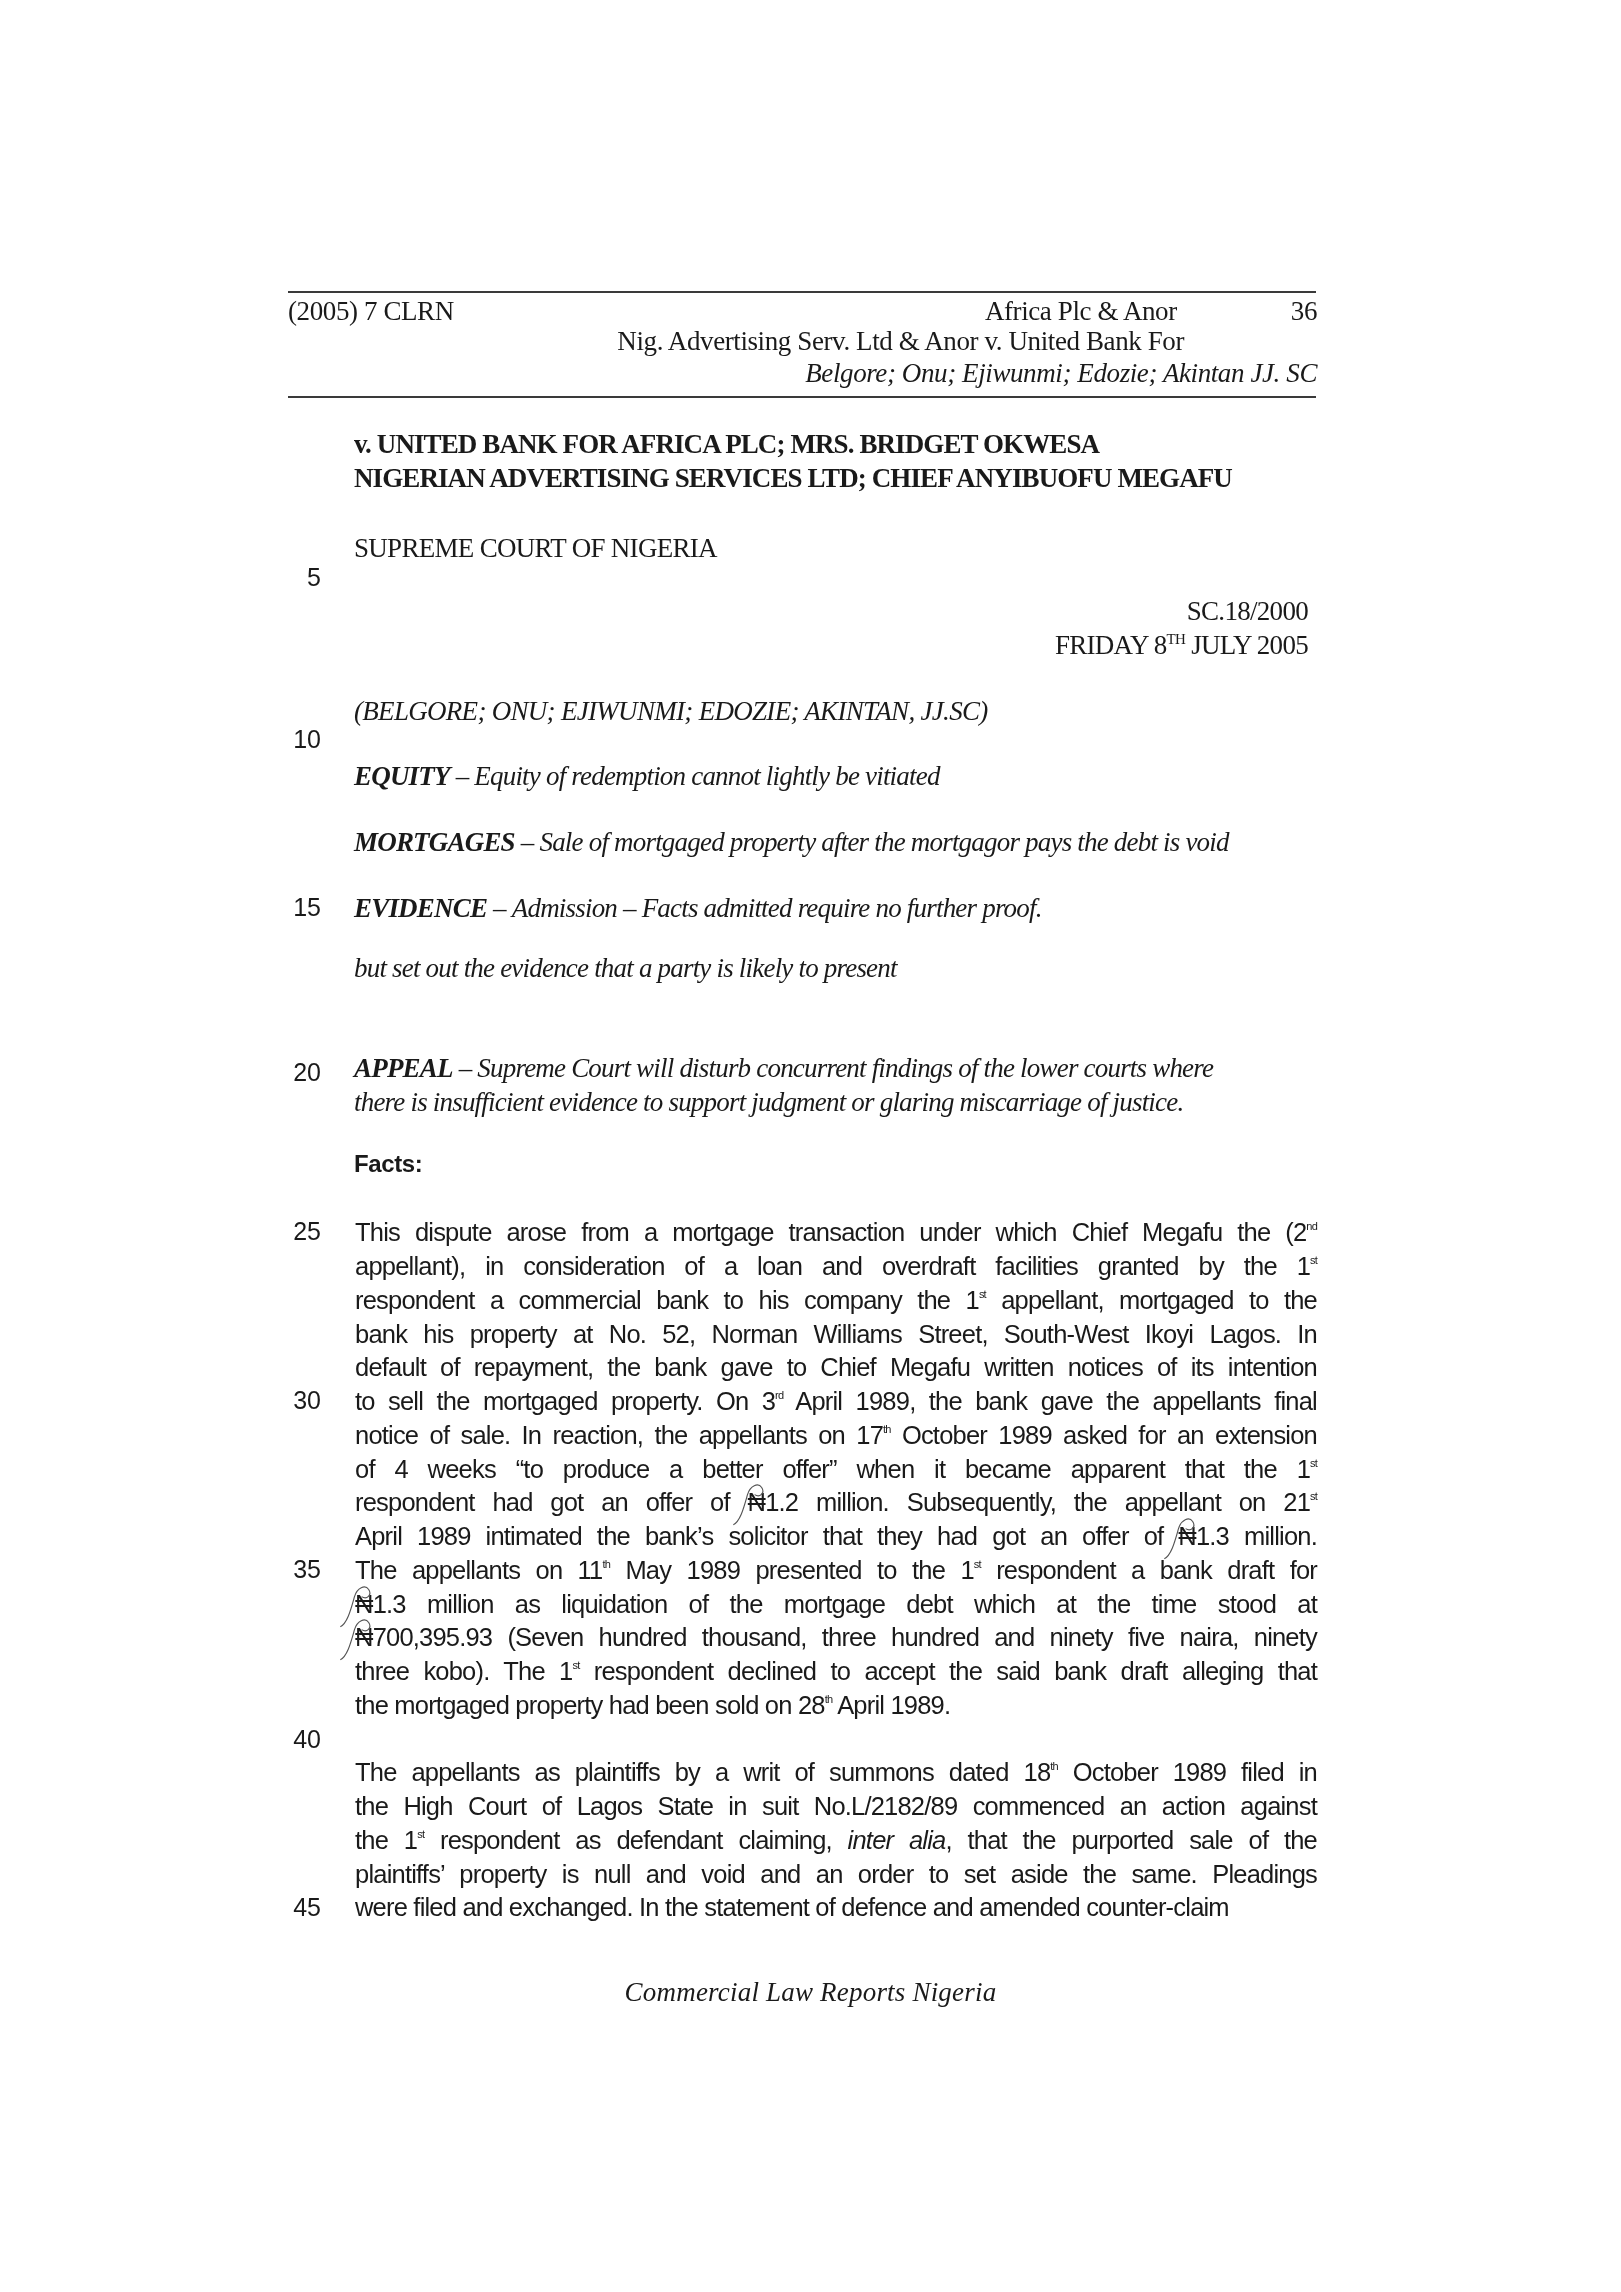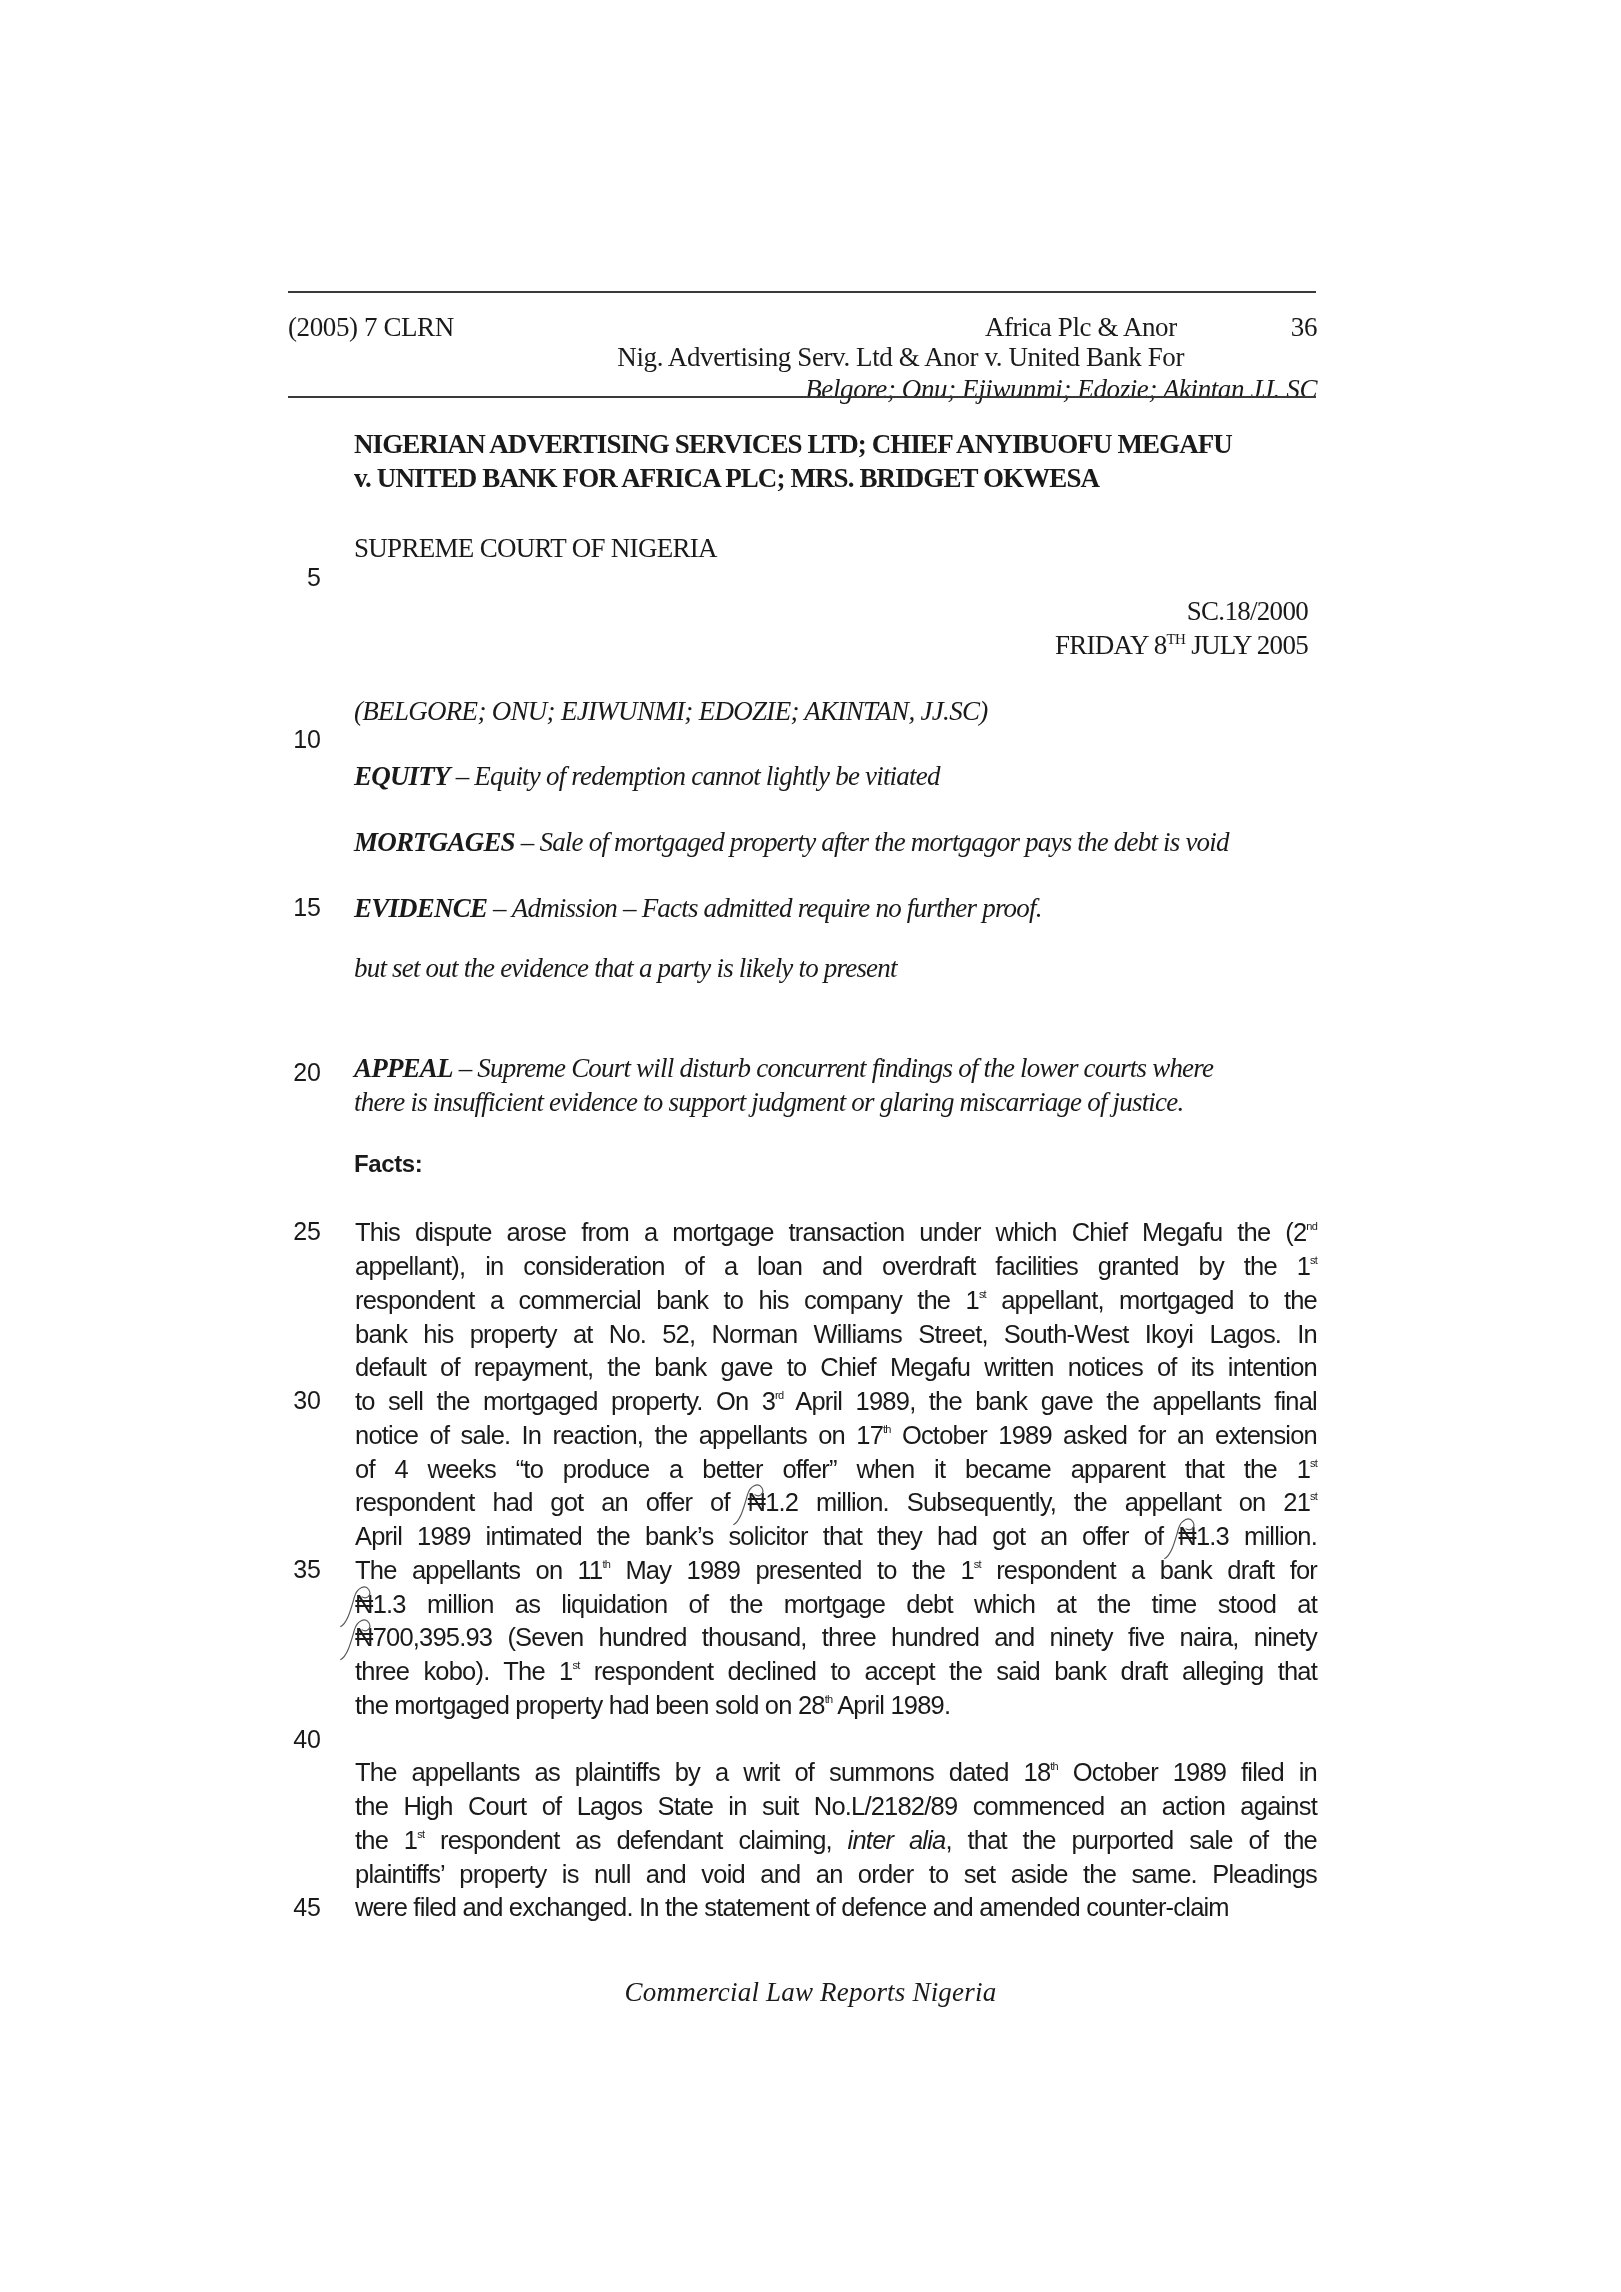--- a/index.html
+++ b/index.html
@@ -5,21 +5,21 @@
   html, body { margin: 0; padding: 0; background: #ffffff; }
   body { width: 1621px; height: 2293px; position: relative; overflow: hidden; color: #1a1a1a; }
   .abs { position: absolute; }
   .serif { font-family: "Liberation Serif", "DejaVu Serif", serif; }
   .sans { font-family: "Liberation Sans", "DejaVu Sans", sans-serif; }
 
   
   .rule { position: absolute; left: 288px; width: 1028px; height: 1.8px; background: #3a3a3a; }
   #rule-top { top: 291px; }
   #rule-bottom { top: 396px; }
-  .hdr { font-size: 27px; letter-spacing: -0.4px; line-height: 30px; margin-top: 16px; }
+  .hdr { font-size: 27px; letter-spacing: -0.4px; line-height: 30px; }
   #hdr-cite { left: 288px; top: 296px; }
   #hdr-case { left: 521px; top: 296px; width: 663px; text-align: right; }
   #hdr-page { left: 1236px; top: 296px; width: 81px; text-align: right; }
   #hdr-judges { left: 627px; top: 358px; width: 690px; text-align: right; font-style: italic; }
 
   
   .title { font-size: 27px; font-weight: bold; letter-spacing: -0.9px; line-height: 34px; left: 354px; top: 427px; width: 967px; }
   .plain { font-size: 27px; letter-spacing: -0.7px; line-height: 32px; }
   #court { left: 354px; top: 532px; }
   #suit-no { left: 896px; top: 595px; width: 412px; text-align: right; }
@@ -58,22 +58,22 @@
 <div class="abs serif hdr" id="hdr-cite">(2005) 7  CLRN</div>
 <div class="abs serif hdr" id="hdr-case">
   <div style="padding-right:7.2px">Africa Plc &amp; Anor</div>
   <div>Nig. Advertising Serv. Ltd &amp; Anor v. United Bank For</div>
 </div>
 <div class="abs serif hdr" id="hdr-page">36</div>
 <div class="abs serif hdr" id="hdr-judges">Belgore; Onu; Ejiwunmi; Edozie; Akintan JJ. SC</div>
 <div class="rule" id="rule-bottom"></div>
 
 <div class="abs serif title">
+  <div>v. UNITED BANK FOR AFRICA PLC; MRS. BRIDGET OKWESA</div>
   <div>NIGERIAN ADVERTISING SERVICES LTD; CHIEF ANYIBUOFU MEGAFU</div>
-  <div>v. UNITED BANK FOR AFRICA PLC; MRS. BRIDGET OKWESA</div>
 </div>
 <div class="abs serif plain" id="court">SUPREME COURT OF NIGERIA</div>
 <div class="abs serif plain" id="suit-no">SC.18/2000</div>
 <div class="abs serif plain" id="date"><span>FRIDAY 8</span><sup>TH</sup><span> JULY 2005</span></div>
 <div class="abs serif plain" id="bench">(BELGORE; ONU; EJIWUNMI; EDOZIE; AKINTAN, JJ.SC)</div>
 
 <div class="cw serif" id="cw-equity">
   <span class="head">EQUITY</span><span class="sep"> – </span><span class="desc">Equity of redemption cannot lightly be vitiated</span>
 </div>
 <div class="cw serif" id="cw-mortgages">

